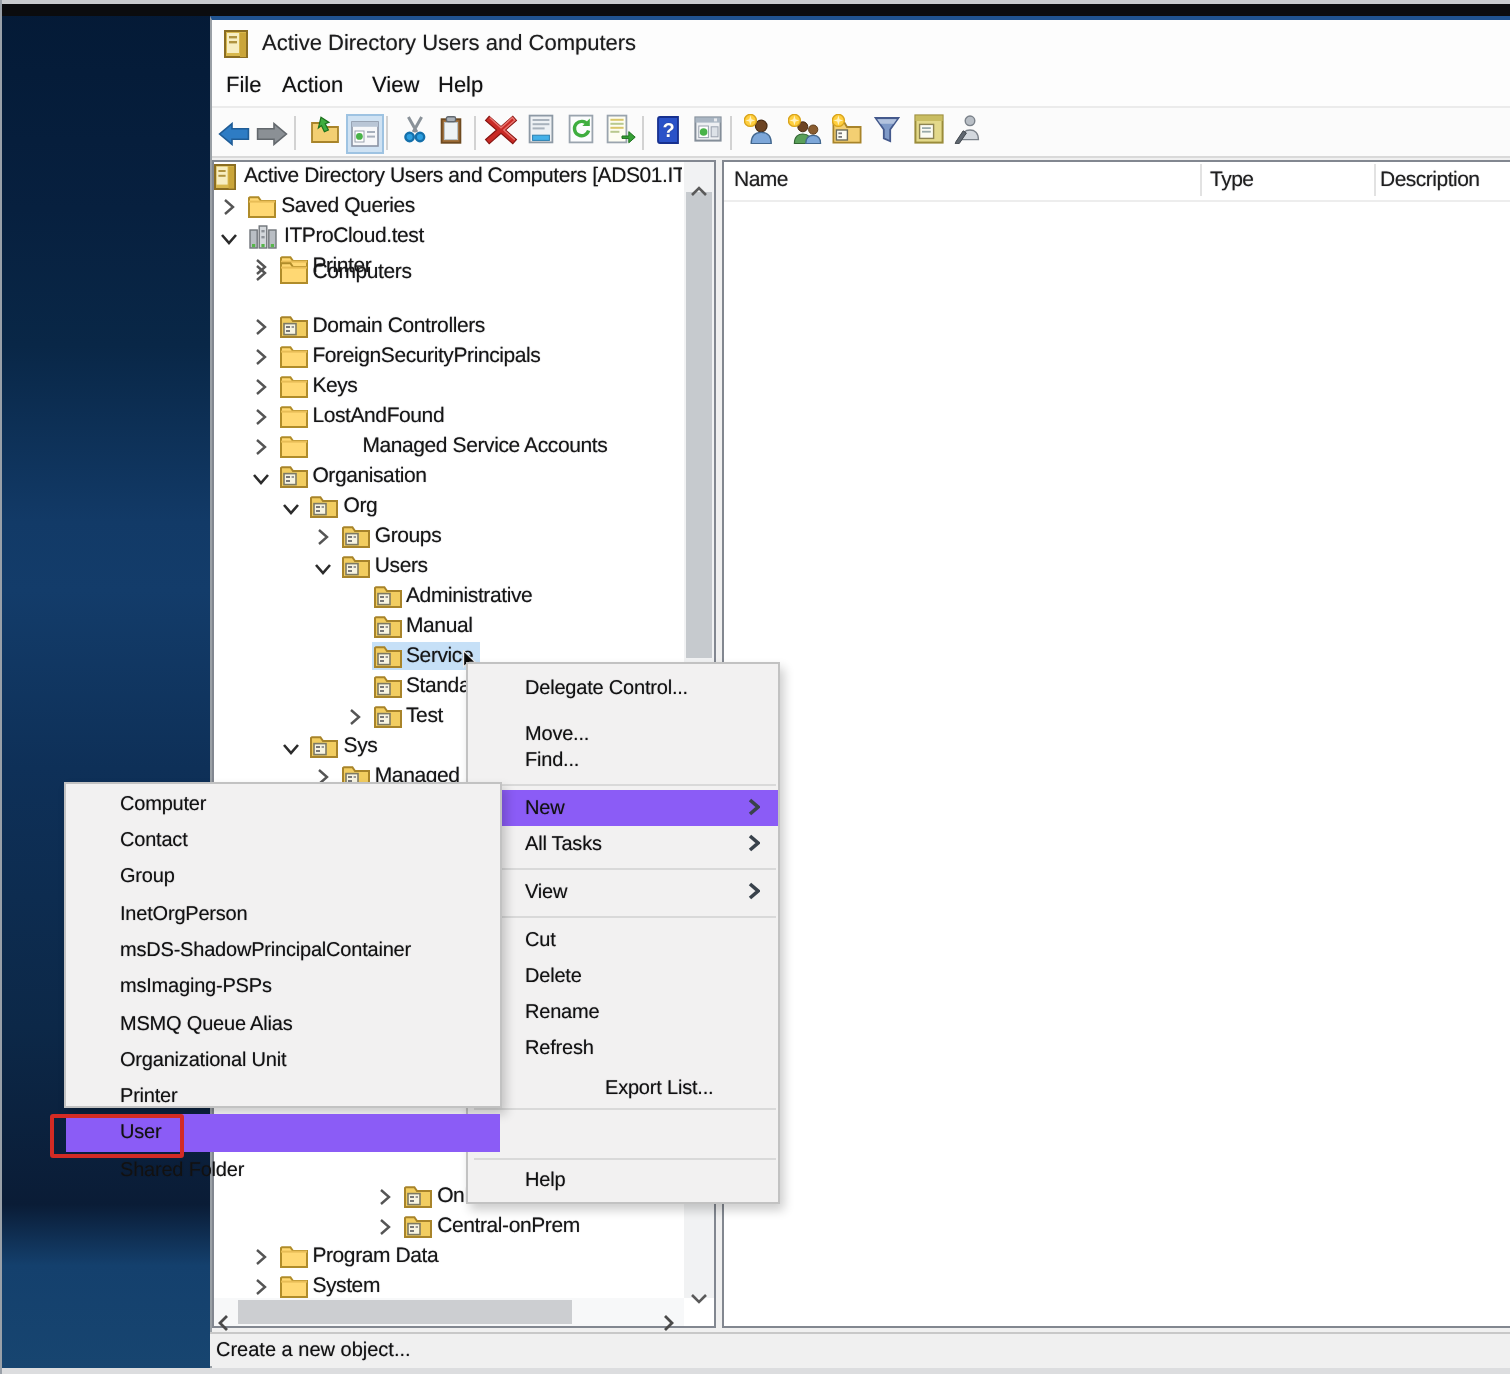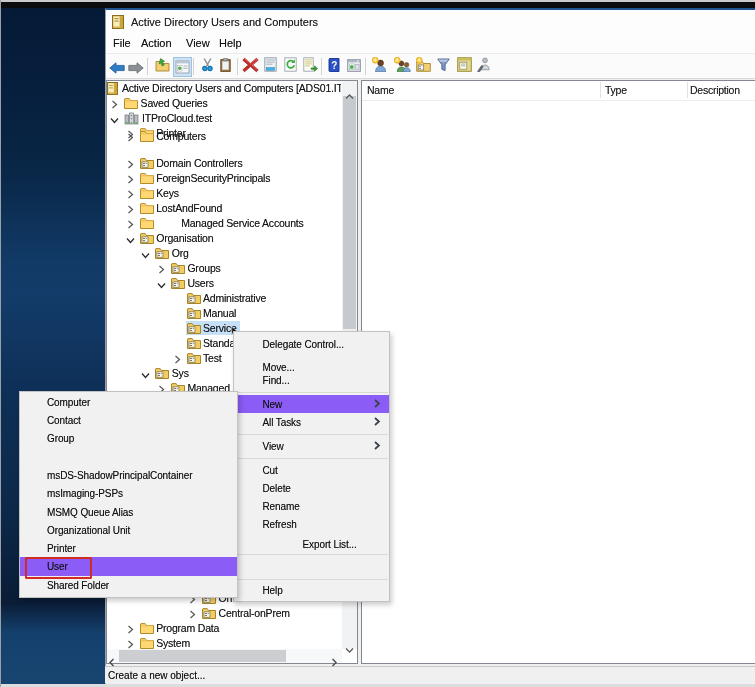--- a/index.html
+++ b/index.html
@@ -33,21 +33,21 @@
   .trow{left:107px;width:234px;height:15px;overflow:hidden;font-size:10.5px;letter-spacing:-0.2px;color:#161616;z-index:2;}
   .trow span.t{position:absolute;top:1px;white-space:nowrap;}
   
   #vsb{left:342px;top:81px;width:15px;height:568px;background:#f1f2f3;}
   #vthumb{left:343px;top:96px;width:13px;height:233px;background:#c6cace;}
   #hsb{left:107px;top:649px;width:235px;height:14px;background:#f7f8f9;}
   #hthumb{left:119px;top:650px;width:167px;height:12px;background:#ccced1;}
   
   .menu{background:#f2f1f1;border:1px solid #c2c2c2;box-shadow:2px 3px 5px rgba(0,0,0,.20);box-sizing:border-box;}
   #cmenu{left:232.5px;top:330.5px;width:157px;height:271.5px;z-index:40;}
-  #smenu{left:19px;top:390.8px;width:218.5px;height:207px;z-index:42;}
+  #smenu{left:32px;top:390.8px;width:218.5px;height:163px;z-index:42;}
   .mi{position:absolute;left:0;width:155px;height:18.2px;font-size:10px;letter-spacing:-0.1px;color:#111;}
   .mi .tx{position:absolute;left:29px;top:4px;white-space:nowrap;}
   .si{position:absolute;left:0;width:216.5px;height:18.3px;font-size:10px;letter-spacing:-0.1px;color:#111;}
   .si .tx{position:absolute;left:27px;top:4px;white-space:nowrap;}
   .msep{position:absolute;left:3px;width:151px;height:1px;background:#d9d9d9;}
   .hl{background:#8b5cf6;}
   .arr{position:absolute;left:140px;top:4.5px;}
   #redbox{left:24.5px;top:556.5px;width:67px;height:22px;border:2.5px solid #d32b24;border-radius:1.5px;z-index:45;box-sizing:border-box;}
 </style>
 </head>
@@ -560,20 +560,23 @@
 <div class="abs menu" id="smenu">
     <div class="si" style="top:1.0px;">
       <span class="tx">Computer</span>
     </div>
 <div class="si" style="top:19.3px;">
       <span class="tx">Contact</span>
     </div>
 <div class="si" style="top:37.6px;">
       <span class="tx">Group</span>
     </div>
+<div class="si" style="top:55.9px;">
+      <span class="tx">InetOrgPerson</span>
+    </div>
 <div class="si" style="top:74.2px;">
       <span class="tx">msDS-ShadowPrincipalContainer</span>
     </div>
 <div class="si" style="top:92.5px;">
       <span class="tx">msImaging-PSPs</span>
     </div>
 <div class="si" style="top:110.8px;">
       <span class="tx">MSMQ Queue Alias</span>
     </div>
 <div class="si" style="top:129.1px;">

